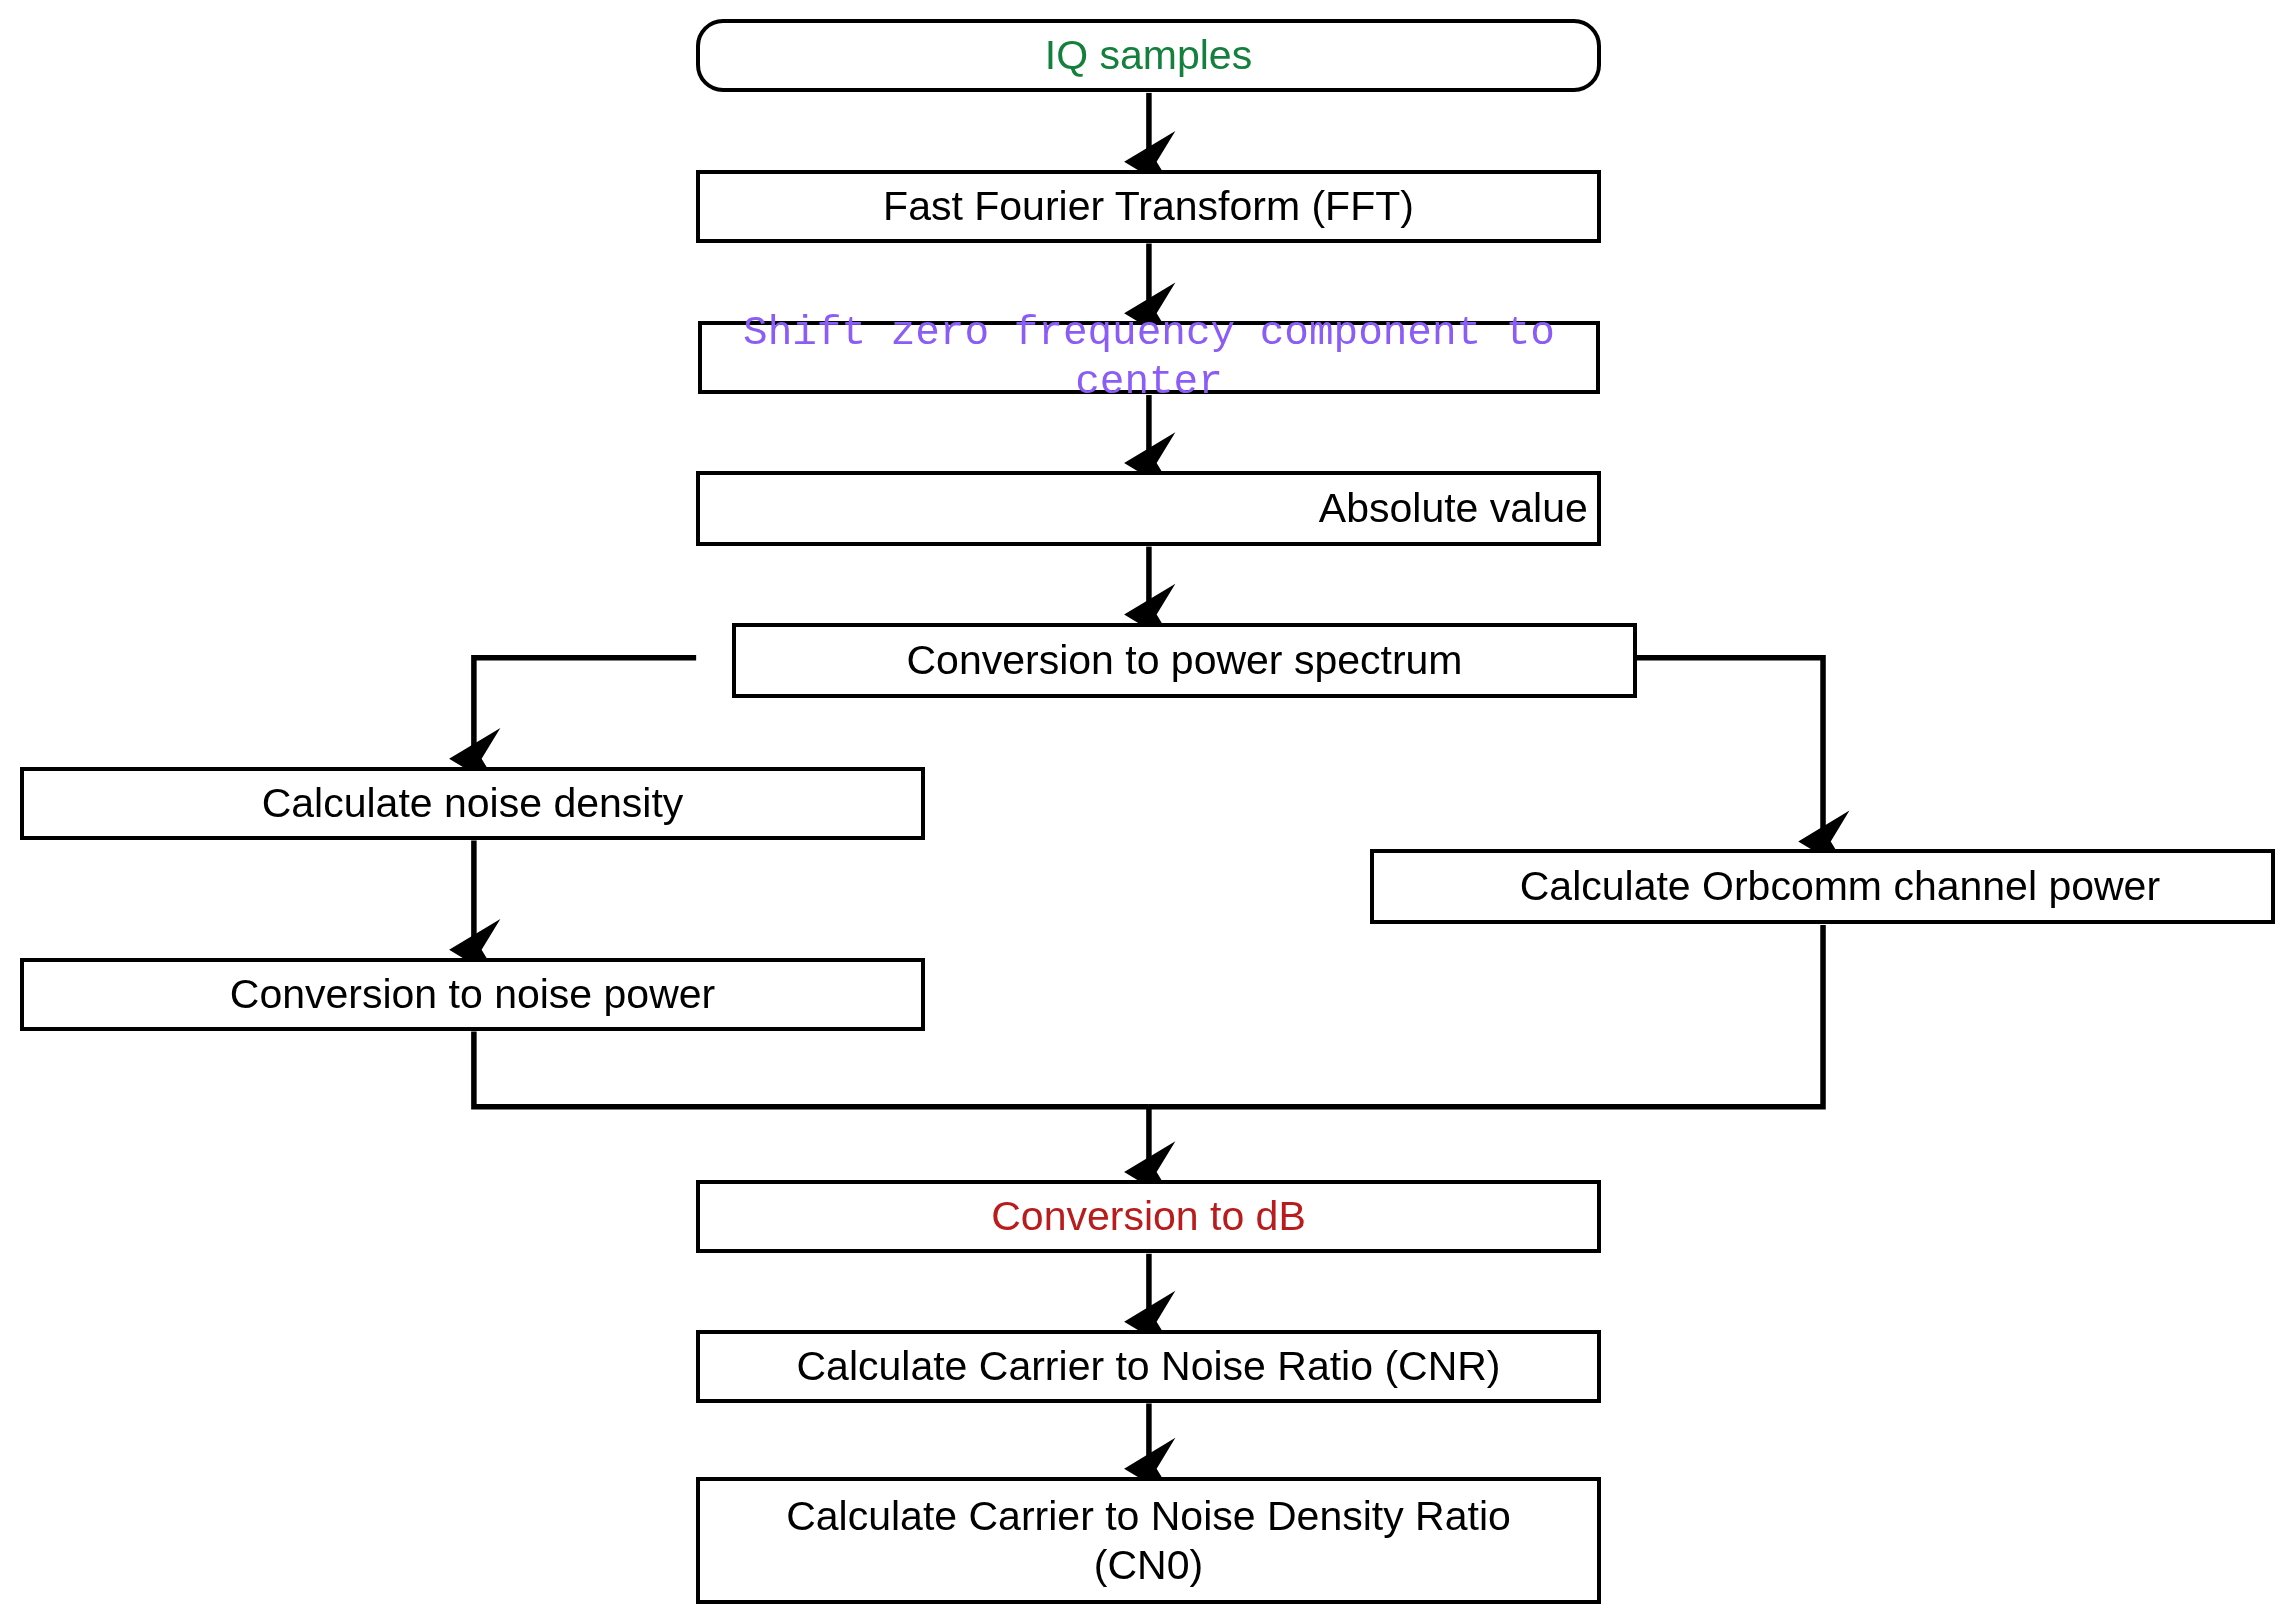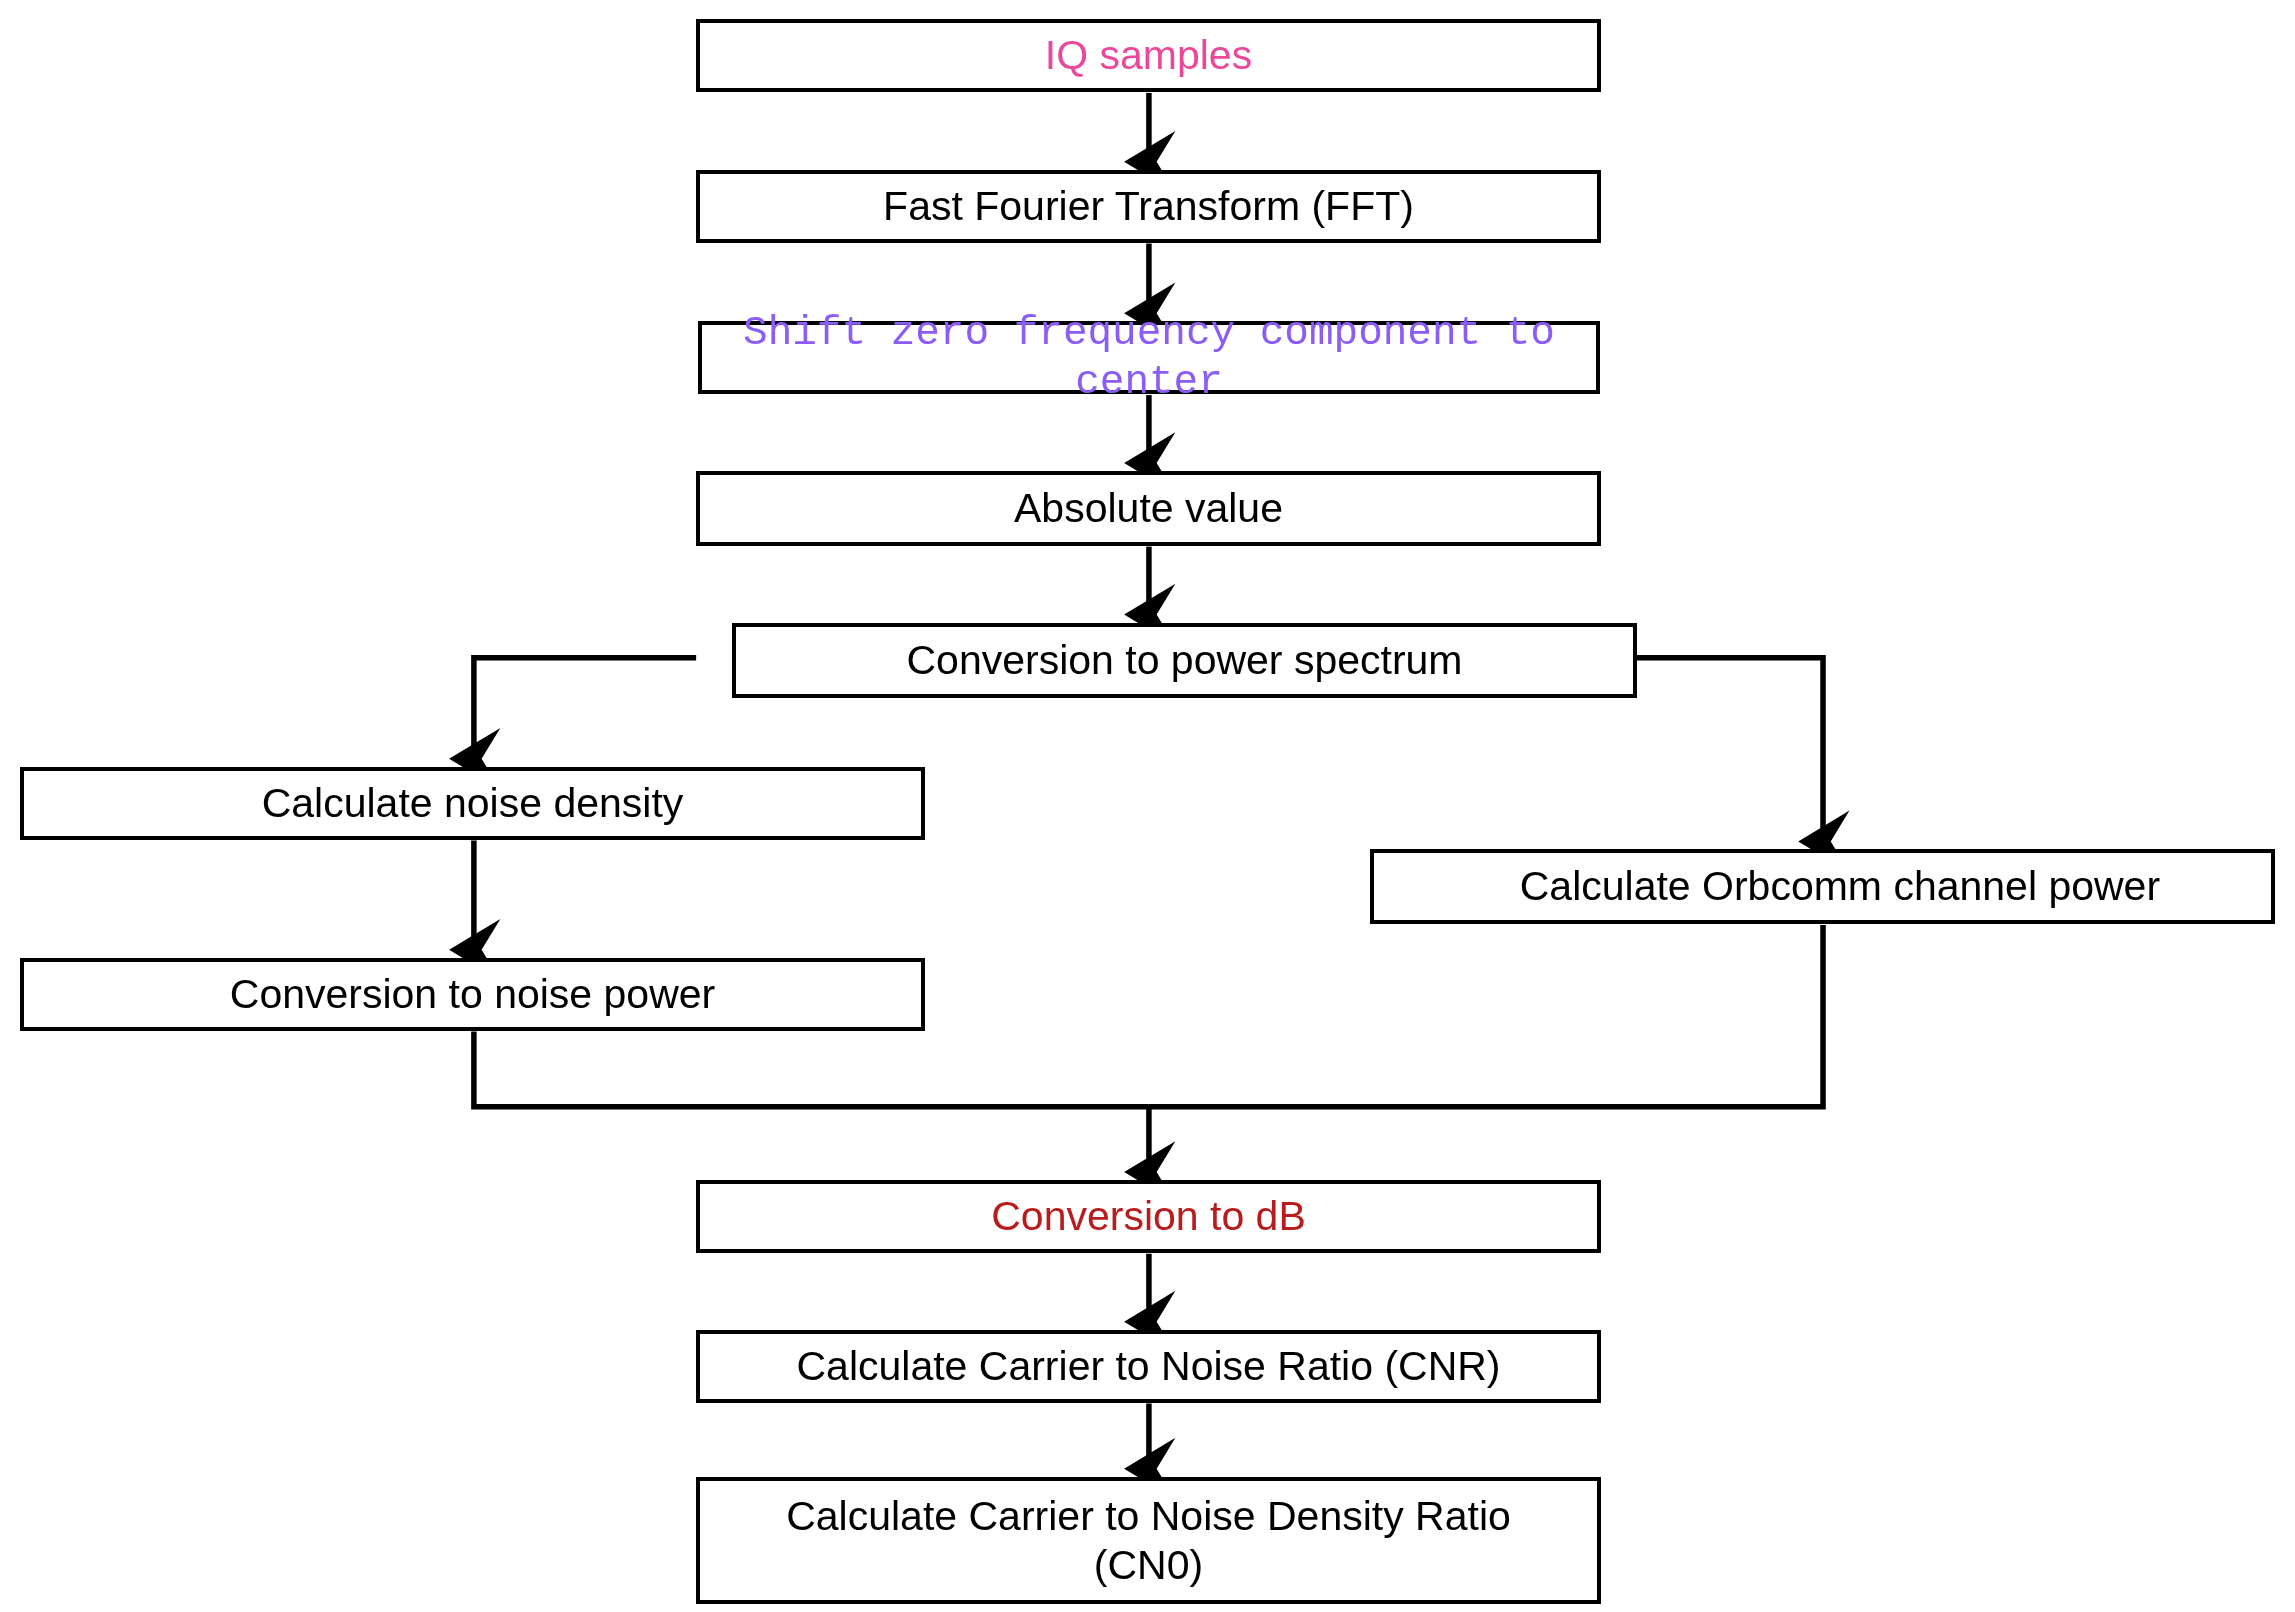--- a/index.html
+++ b/index.html
@@ -96,33 +96,33 @@
 
     <g>
       <path d="M 1251 1365 L 1251 1439" stroke="#000000" stroke-width="6" fill="none" marker-end="url(#arrowhead)"></path>
     </g>
 
     <g>
       <path d="M 1251 1528 L 1251 1599" stroke="#000000" stroke-width="6" fill="none" marker-end="url(#arrowhead)"></path>
     </g>
   </svg>
 
-  <div class="flow-node" style="left: 696px; top: 19px; width: 905px; height: 73px; border-color: rgb(0, 0, 0); color: #ec4899;">
+  <div class="flow-node" style="left: 696px; top: 19px; width: 905px; height: 73px; border-color: rgb(0, 0, 0); color: #15803d; border-radius: 27px;">
     <span>IQ samples</span>
   </div>
 
   <div class="flow-node" style="left: 696px; top: 170px; width: 905px; height: 73px; border-color: rgb(0, 0, 0); color: rgb(0, 0, 0);">
     <span>Fast Fourier Transform (FFT)</span>
   </div>
 
   <div class="flow-node" style="left: 698px; top: 321px; width: 902px; height: 73px; border-color: rgb(0, 0, 0); color: #8b5cf6; font-family: Liberation Mono, monospace;">
     <span>Shift zero frequency component to center</span>
   </div>
 
-  <div class="flow-node" style="left: 696px; top: 471px; width: 905px; height: 75px; border-color: rgb(0, 0, 0); color: rgb(0, 0, 0);">
+  <div class="flow-node" style="left: 696px; top: 471px; width: 905px; height: 75px; border-color: rgb(0, 0, 0); color: rgb(0, 0, 0); justify-content: flex-end;">
     <span>Absolute value</span>
   </div>
 
   <div class="flow-node" style="left: 696px; top: 623px; width: 905px; height: 75px; border-color: rgb(0, 0, 0); color: rgb(0, 0, 0); margin-left: 36px;">
     <span>Conversion to power spectrum</span>
   </div>
 
   <div class="flow-node" style="left: 20px; top: 767px; width: 905px; height: 73px; border-color: rgb(0, 0, 0); color: rgb(0, 0, 0);">
     <span>Calculate noise density</span>
   </div>

